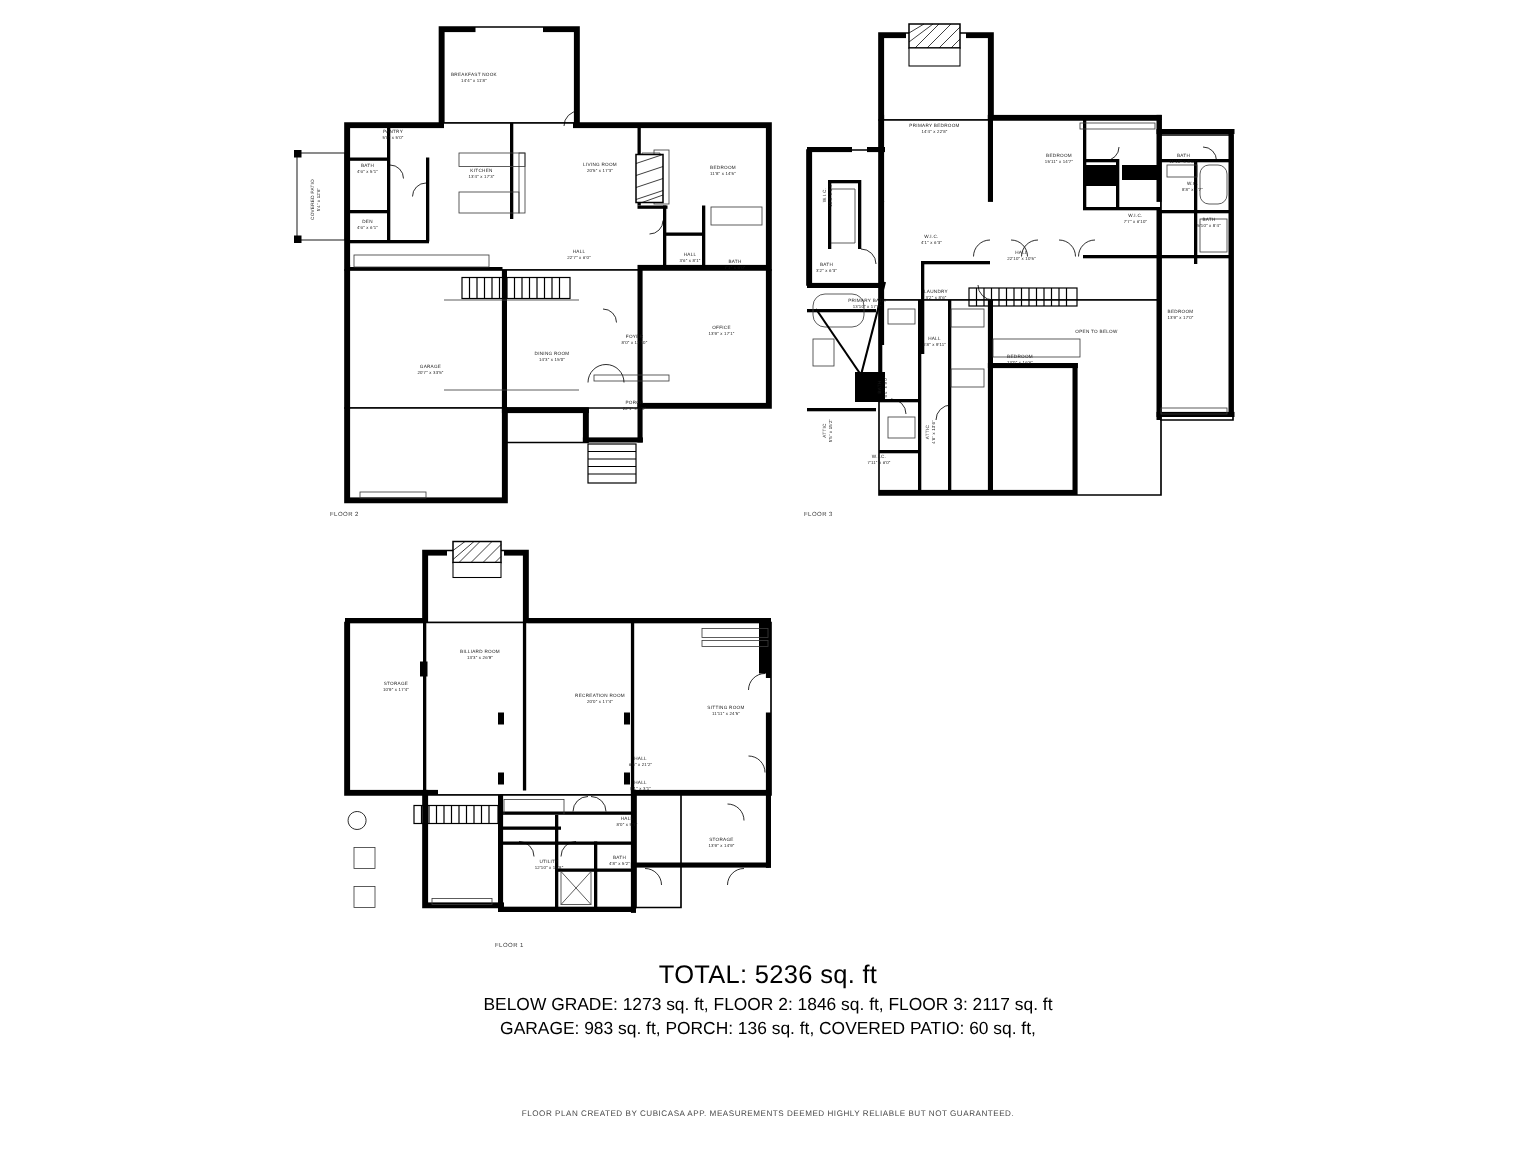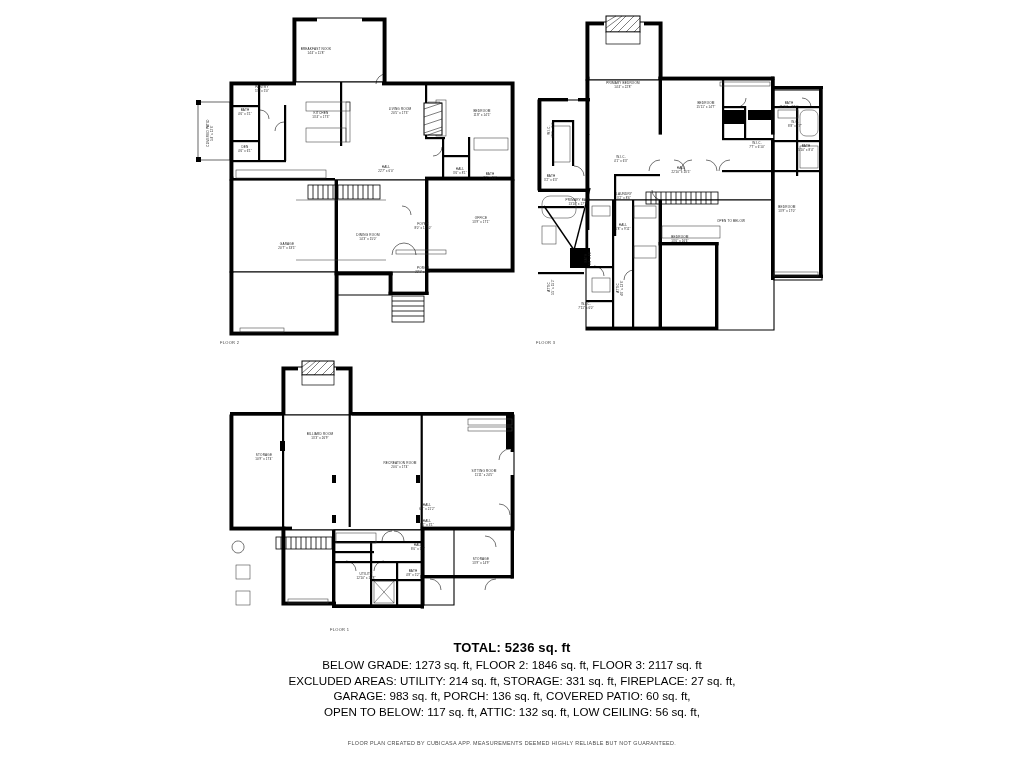--- a/index.html
+++ b/index.html
@@ -18,21 +18,21 @@
 
   
   .rm{position:absolute;text-align:center;line-height:1.18;
       transform:translate(-50%,-50%);pointer-events:none;white-space:nowrap;}
   .rm .nm{display:block;font-size:3.1px;letter-spacing:.18px;color:#1a1a1a;}
   .rm .dm{display:block;font-size:2.9px;letter-spacing:.12px;color:#1a1a1a;}
   .rm.vert{transform:translate(-50%,-50%) rotate(-90deg);}
 
   
   #summary{position:absolute;left:0;top:640px;width:1024px;text-align:center;}
-  #summary .total{font-size:13px;font-weight:bold;letter-spacing:.2px;
+  #summary .total{font-size:17px;font-weight:normal;letter-spacing:.2px;
                   margin:0 0 2px 0;}
   #summary .line{font-size:11.6px;letter-spacing:0px;line-height:15.5px;}
   #credit{position:absolute;left:0;top:740px;width:1024px;text-align:center;
           font-size:5.4px;letter-spacing:.35px;color:#4a4a4a;}
 </style>
 </head>
 <body>
 
 <div id="sheet">
 
@@ -526,20 +526,18 @@
           <span class="nm">STORAGE</span>
           <span class="dm">13'9" x 14'9"</span>
         </div>
       </div>
     <div class="floor-tag" style="left:106px;top:272px;">FLOOR 1</div>
   </div>
 
   <div id="summary">
     <div class="total">TOTAL: 5236 sq. ft</div>
     <div class="line">BELOW GRADE: 1273 sq. ft, FLOOR 2: 1846 sq. ft, FLOOR 3: 2117 sq. ft</div>
-    <div class="line">EXCLUDED AREAS: UTILITY: 214 sq. ft, STORAGE: 331 sq. ft, FIREPLACE: 27 sq. ft,</div>
     <div class="line">GARAGE: 983 sq. ft, PORCH: 136 sq. ft, COVERED PATIO: 60 sq. ft,</div>
-    <div class="line">OPEN TO BELOW: 117 sq. ft, ATTIC: 132 sq. ft, LOW CEILING: 56 sq. ft,</div>
   </div>
 
   <div id="credit">FLOOR PLAN CREATED BY CUBICASA APP. MEASUREMENTS DEEMED HIGHLY RELIABLE BUT NOT GUARANTEED.</div>
 
 </div>
 
 </body></html>

